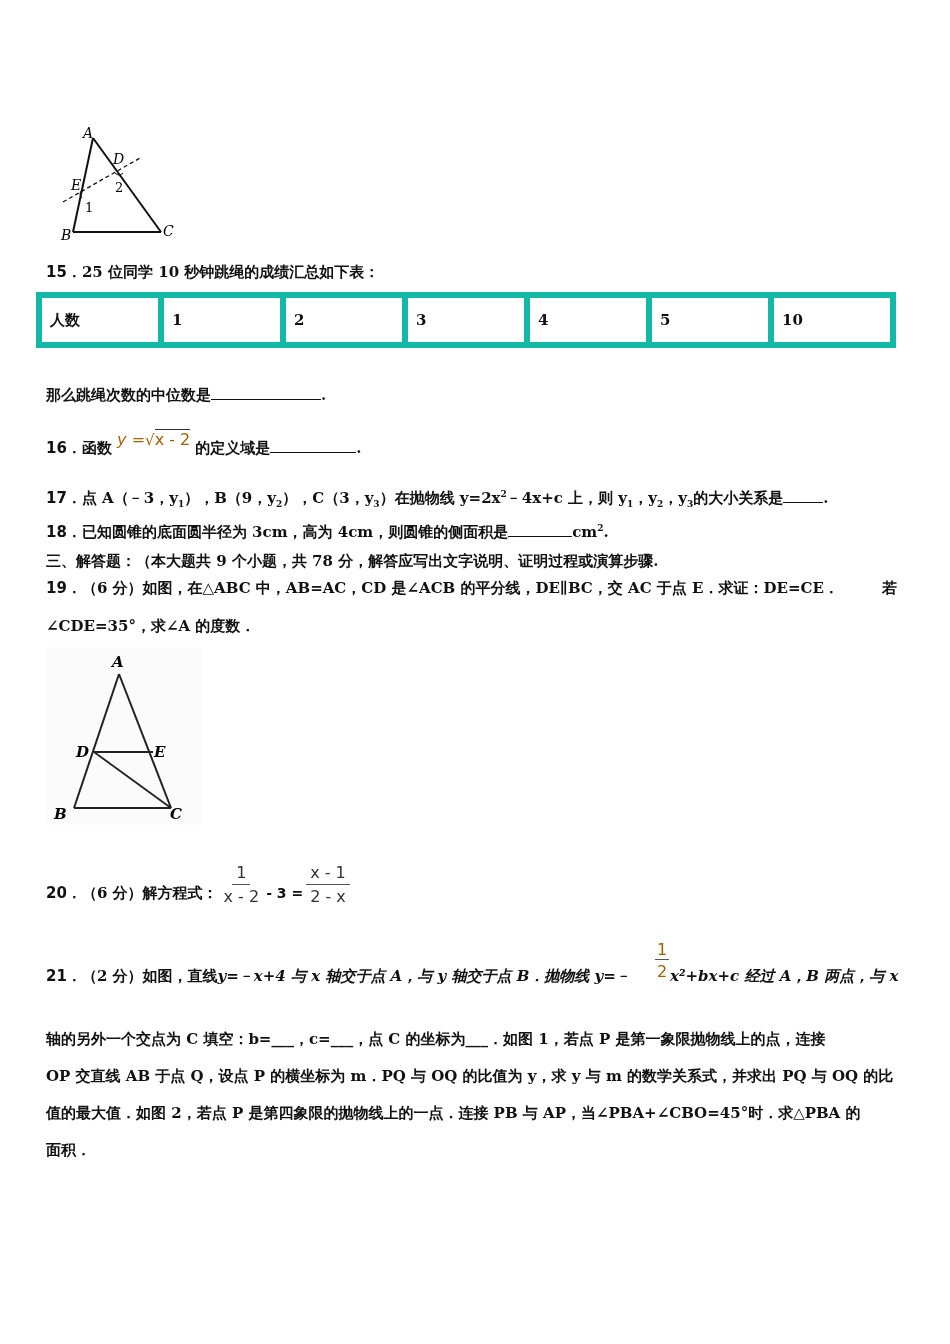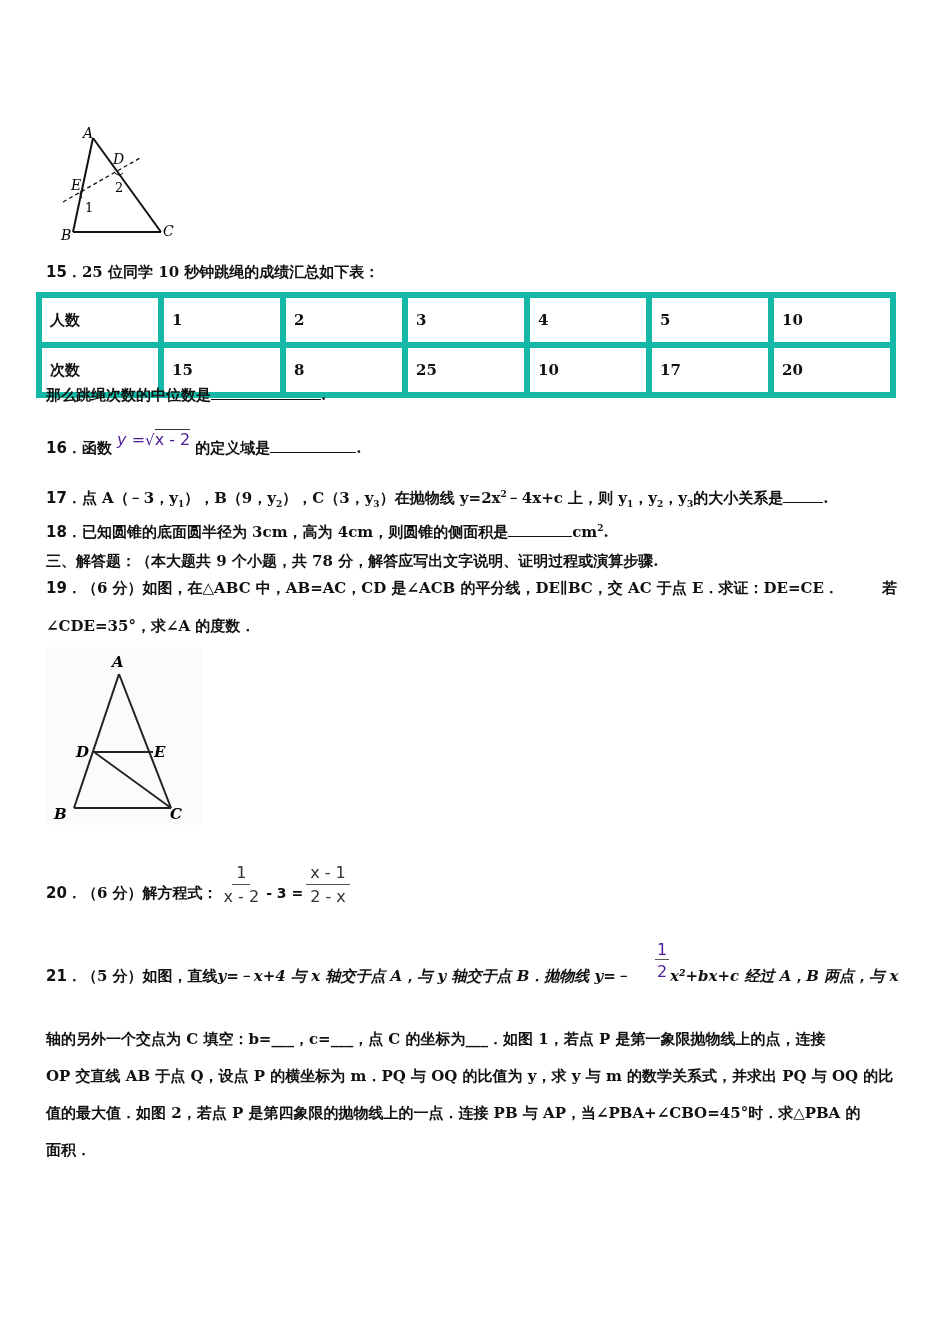--- a/index.html
+++ b/index.html
@@ -23,21 +23,21 @@
     border-collapse: collapse; font-size: 15px; font-weight: bold;
   }
   table.data td {
     border: 6px solid #14b8a6; height: 44px; padding: 0 0 0 8px; vertical-align: middle;
     width: 14.28%;
   }
   .frac { display: inline-flex; flex-direction: column; align-items: center; vertical-align: middle;
           font-family: "DejaVu Sans", "Liberation Sans", sans-serif; font-weight: normal; font-size: 16px; color: #333; }
   .frac .n { padding: 0 4px 2px 4px; border-bottom: 1px solid #555; line-height: 18px; }
   .frac .d { padding: 3px 4px 0 4px; line-height: 18px; }
-  .mathlight { font-family: "DejaVu Sans", "Liberation Sans", sans-serif; font-weight: normal; color: #4c1d95; font-size: 16px; }
+  .mathlight { font-family: "DejaVu Sans", "Liberation Sans", sans-serif; font-weight: normal; color: #a16207; font-size: 16px; }
 </style>
 </head>
 <body>
 
 <svg class="abs" style="left:55px;top:120px;" width="140" height="125" viewBox="0 0 140 125">
   <line x1="38" y1="18" x2="18" y2="112" stroke="#111" stroke-width="2"></line>
   <line x1="38" y1="18" x2="106" y2="112" stroke="#111" stroke-width="2"></line>
   <line x1="18" y1="112" x2="106" y2="112" stroke="#111" stroke-width="2"></line>
   <line x1="8" y1="82" x2="85" y2="38" stroke="#111" stroke-width="1.3" stroke-dasharray="4,3"></line>
   <path d="M27 70 q-4 4 0 8" fill="none" stroke="#111" stroke-width="1"></path>
@@ -58,29 +58,20 @@
 <table class="data">
   <tbody>
       <tr>
     <td>人数</td>
     <td>1</td>
     <td>2</td>
     <td>3</td>
     <td>4</td>
     <td>5</td>
     <td>10</td>
-  </tr>
-  <tr>
-    <td>次数</td>
-    <td>15</td>
-    <td>8</td>
-    <td>25</td>
-    <td>10</td>
-    <td>17</td>
-    <td>20</td>
   </tr>
 </tbody>
   </table>
 
 <div class="line" style="top:385px;">
   <span>那么跳绳次数的中位数是</span><span class="blank" style="width:110px;"></span><span>.</span>
 </div>
 
 <div class="line" style="top:438px;">
   <span class="num">16．</span><span>函数</span>
@@ -125,21 +116,21 @@
     <span class="d">x - 2</span>
   </span>
   <span style="line-height:26px;font-family:'DejaVu Sans',sans-serif;font-size:14px;margin:0 3px;">- 3 =</span>
   <span class="frac">
     <span class="n">x - 1</span>
     <span class="d">2 - x</span>
   </span>
 </div>
 
 <div class="line" style="top:966px;">
-  <span class="num">21．</span><span>（5 分）如图，直线</span><i>y=﹣x+4 与 x 轴交于点 A，与 y 轴交于点 B．抛物线 y=﹣</i>
+  <span class="num">21．</span><span>（2 分）如图，直线</span><i>y=﹣x+4 与 x 轴交于点 A，与 y 轴交于点 B．抛物线 y=﹣</i>
 </div>
 <div class="abs mathlight" style="left:655px;top:940px;display:flex;flex-direction:column;align-items:center;font-size:16px;">
   <span style="border-bottom:1px solid #555;padding:0 2px;line-height:19px;">1</span>
   <span style="line-height:20px;padding-top:2px;">2</span>
 </div>
 <div class="line" style="top:966px;left:670px;">
   <i>x²+bx+c 经过 A，B 两点，与 x</i>
 </div>
 <div class="line" style="top:1029px;">轴的另外一个交点为 C 填空：b=___，c=___，点 C 的坐标为___．如图 1，若点 P 是第一象限抛物线上的点，连接</div>
 <div class="line" style="top:1066px;">OP 交直线 AB 于点 Q，设点 P 的横坐标为 m．PQ 与 OQ 的比值为 y，求 y 与 m 的数学关系式，并求出 PQ 与 OQ 的比</div>

